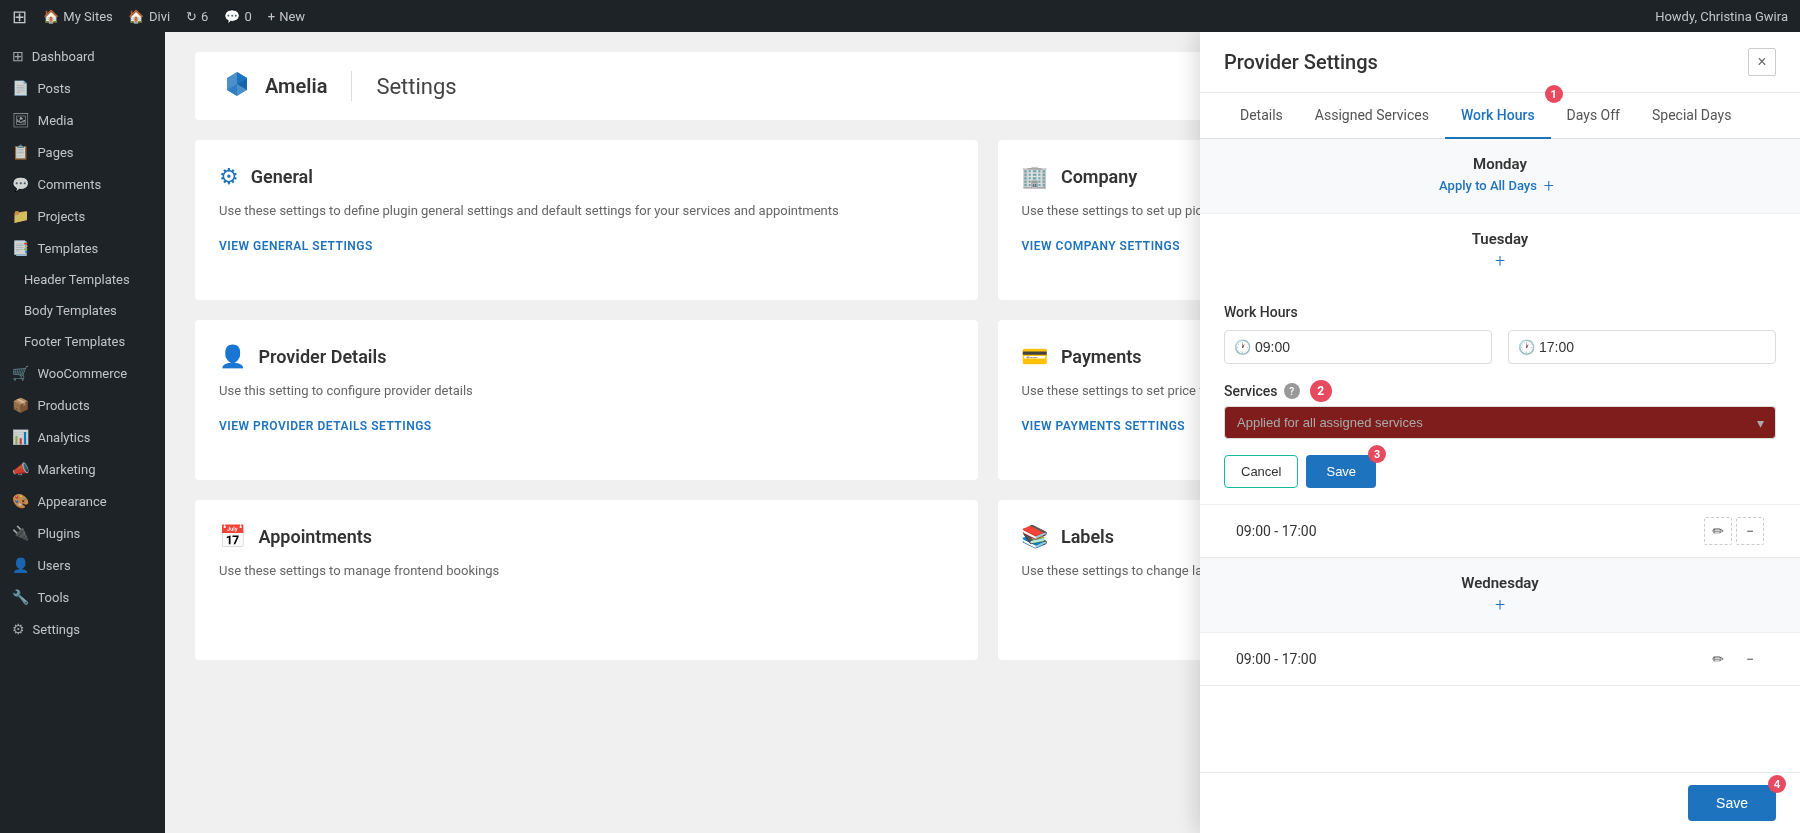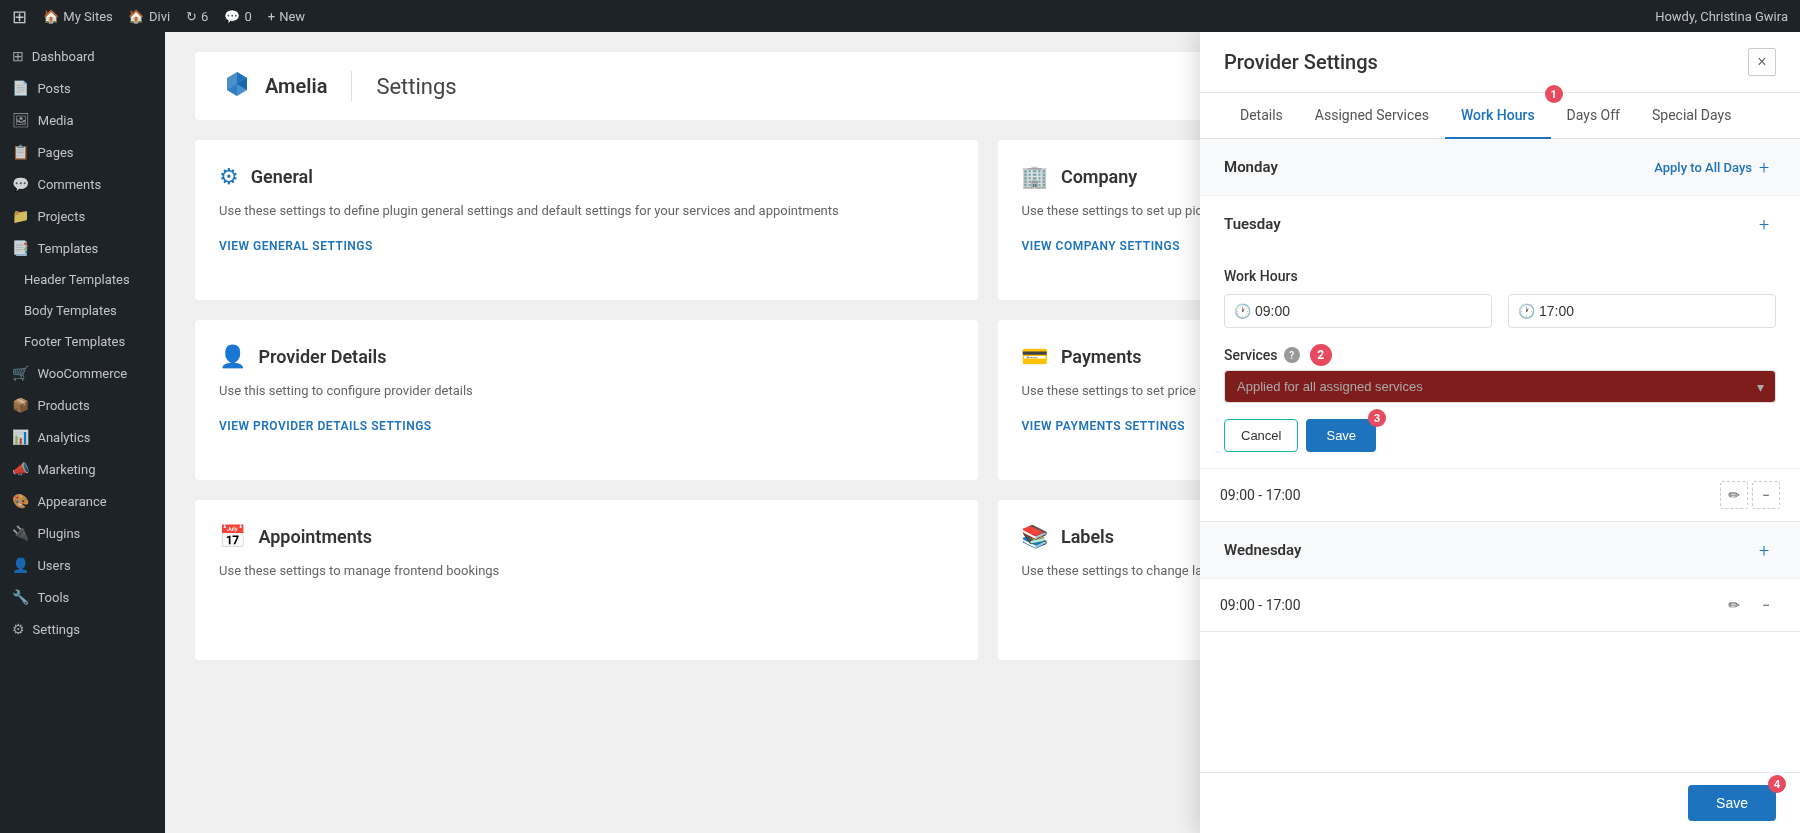--- a/index.html
+++ b/index.html
@@ -228,20 +228,21 @@
     
     .day-section {
       border-bottom: 1px solid #e8e8e8;
     }
     .day-header {
       display: flex;
       align-items: center;
       justify-content: space-between;
       padding: 16px 24px;
       background: #f8f9fa;
+      flex-direction: column;
     }
     .day-name {
       font-size: 15px;
       font-weight: 600;
       color: #333;
     }
     .day-actions {
       display: flex;
       align-items: center;
       gap: 0;
@@ -368,21 +369,21 @@
       cursor: pointer;
       border-radius: 4px;
       font-weight: 500;
     }
 
     
     .time-slot-row {
       display: flex;
       align-items: center;
       justify-content: space-between;
-      padding: 12px 20px;
+      padding: 12px 36px;
       border-top: 1px solid #f0f0f0;
     }
     .time-slot-text {
       font-size: 14px;
       color: #333;
     }
     .time-slot-actions {
       display: flex;
       align-items: center;
       gap: 4px;

